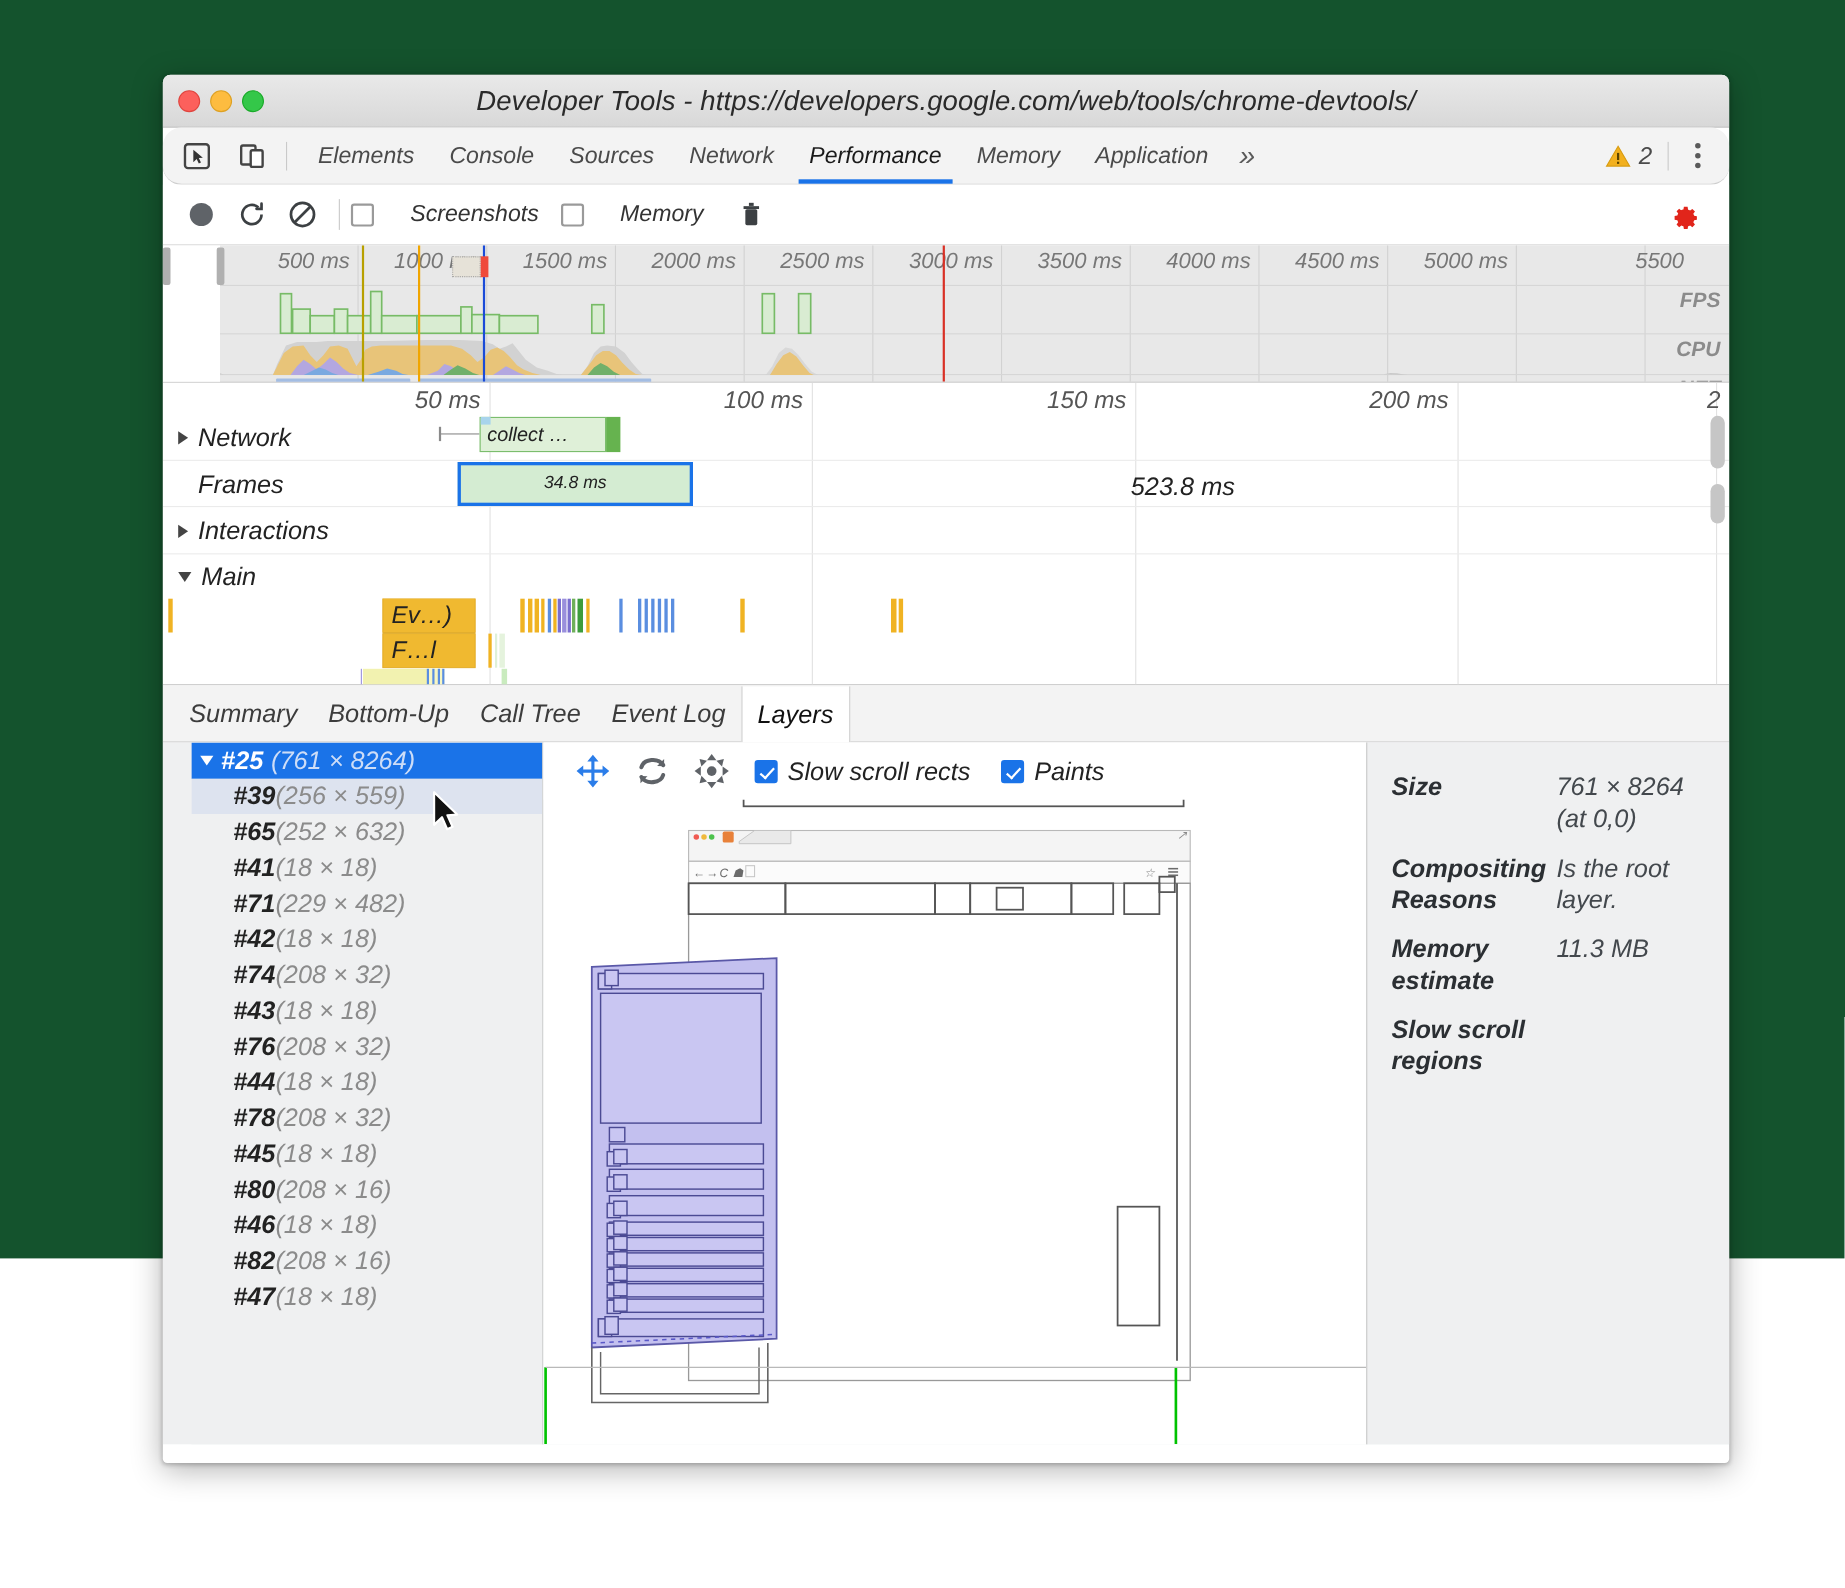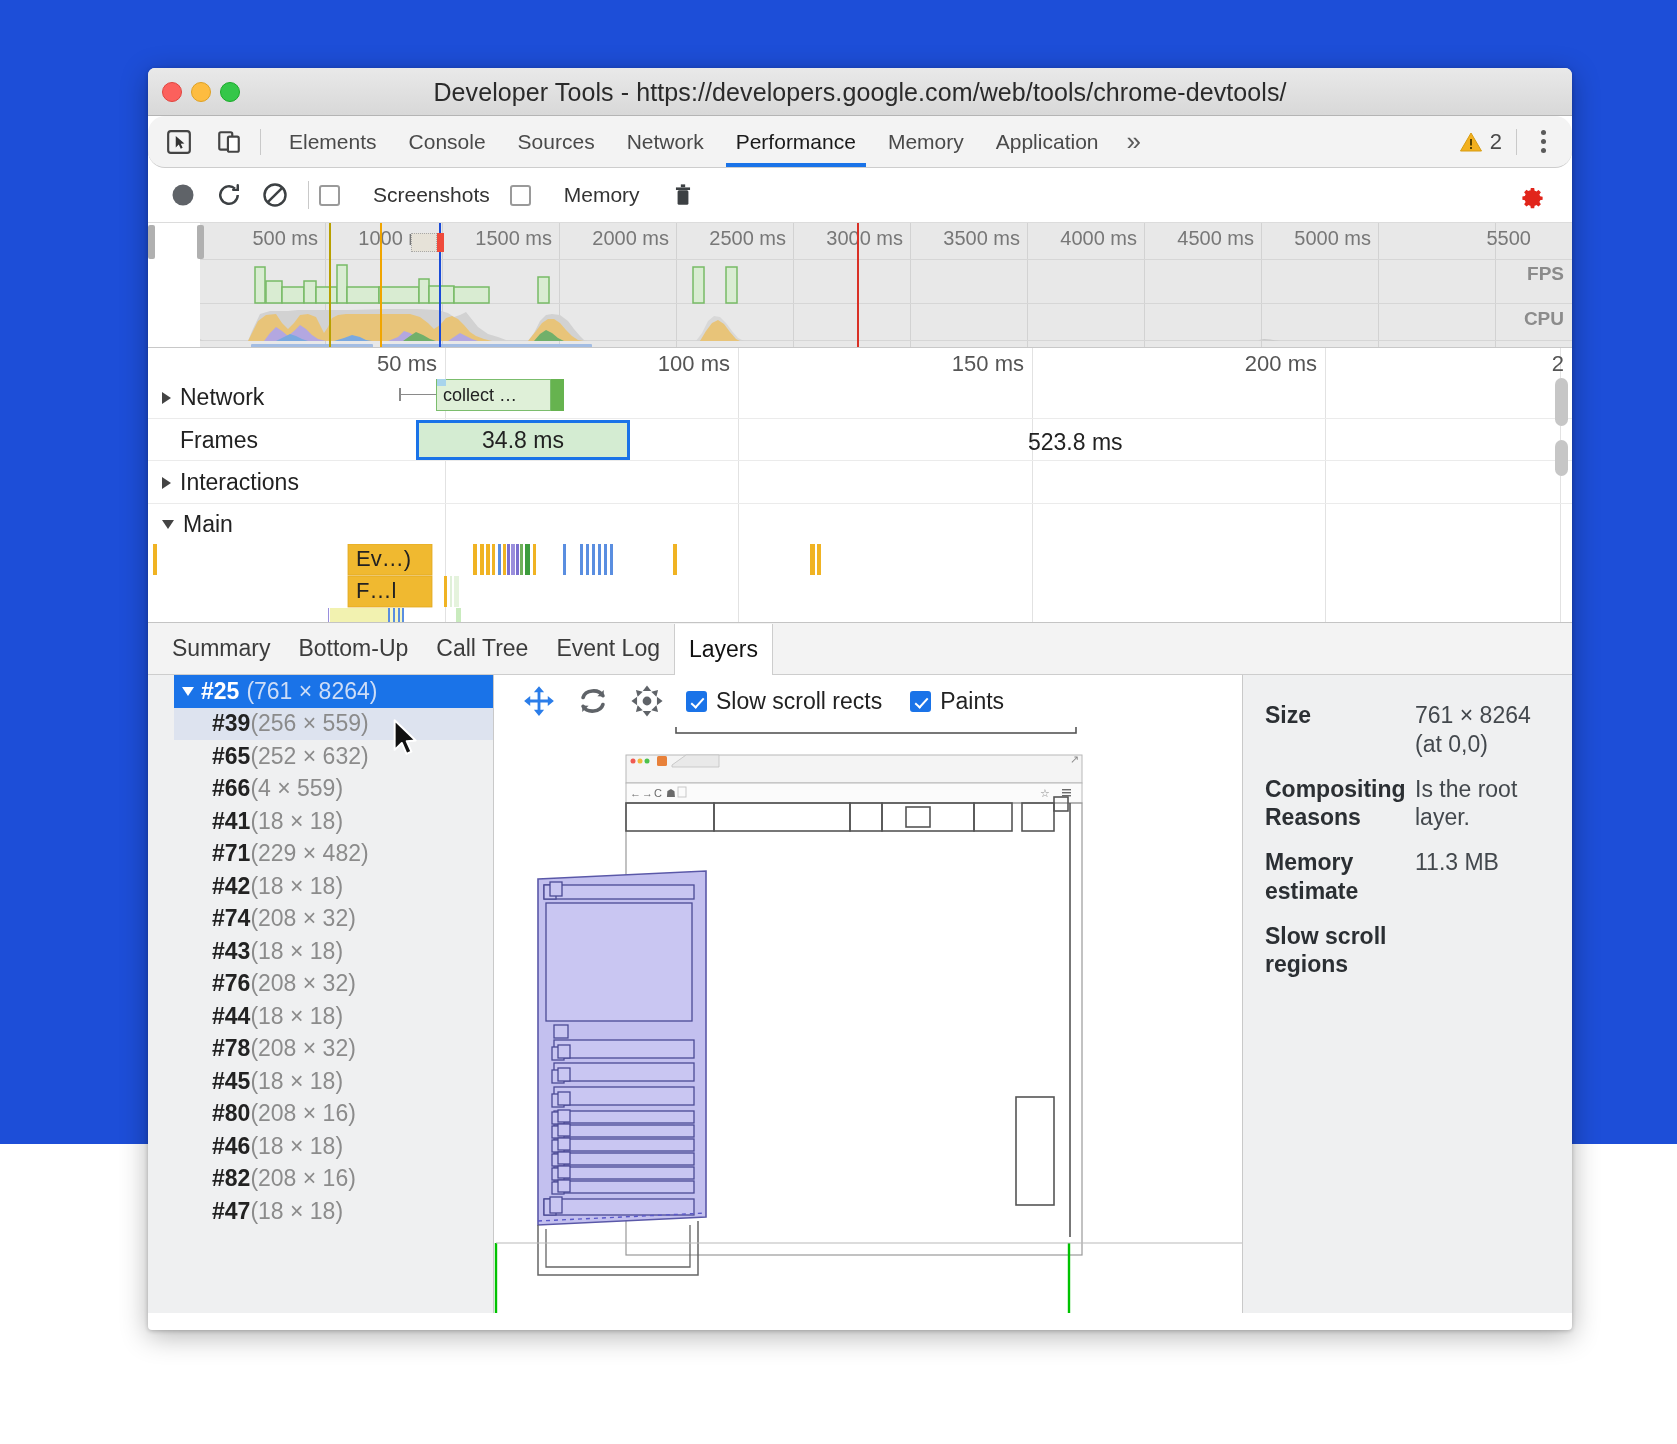--- a/index.html
+++ b/index.html
@@ -2,21 +2,21 @@
 <html><head>
 <meta charset="utf-8">
 <style>
   * { box-sizing: border-box; margin:0; padding:0; }
   html, body {
     width: 1677px; height: 1444px;
     background: #ffffff;
     font-family: "Liberation Sans", sans-serif;
     overflow: hidden;
   }
-  .page { position: relative; width: 1677px; height: 1144px; background:#1d4ed8; }
+  .page { position: relative; width: 1677px; height: 1144px; background:#14532d;font-style:italic; }
 
   
   .window {
     position: absolute;
     left: 148px; top: 68px;
     width: 1424px; height: 1262px;
     background: #fff;
     border-radius: 7px 7px 4px 4px;
     box-shadow: 0 6px 28px rgba(0,0,0,0.30), 0 1px 4px rgba(0,0,0,0.22);
     overflow: hidden;
@@ -141,21 +141,21 @@
   .netbar {
     position:absolute; background:#dff0d8; border:1px solid #7bbd6d;
     font-size:18px; color:#222; display:flex; align-items:center; padding-left:6px;
     overflow:hidden; white-space:nowrap;
   }
   .netwhisker { position:absolute; height:1px; background:#8a8a8a; }
   .netcap { position:absolute; width:2px; background:#8a8a8a; }
   .framebar {
     position:absolute; background:#d4ecd2; border:3px solid #1a73e8;
     display:flex; align-items:center; justify-content:center;
-    font-size:23px; color:#222;
+    font-size:16px; color:#222;
   }
   .framelabel { position:absolute; font-size:23px; color:#222; }
   .fl-scrollbar { position:absolute; right:4px; width:13px; border-radius:7px; background:#c6c6c6; }
 
   
   .drawertabs {
     position:relative; height:52px; background:#f3f3f3;
     border-bottom:1px solid #cdcdcd; display:flex; align-items:flex-end;
     padding-left:10px;
   }
@@ -507,24 +507,20 @@
         <span class="lid">#25</span>
         <span class="ldim">(761 × 8264)</span>
       </div>
       <div class="layerrow hover">
         <span class="lid">#39</span>
         <span class="ldim">(256 × 559)</span>
       </div>
       <div class="layerrow">
             <span class="lid">#65</span>
             <span class="ldim">(252 × 632)</span>
-          </div>
-      <div class="layerrow">
-            <span class="lid">#66</span>
-            <span class="ldim">(4 × 559)</span>
           </div>
       <div class="layerrow">
             <span class="lid">#41</span>
             <span class="ldim">(18 × 18)</span>
           </div>
       <div class="layerrow">
             <span class="lid">#71</span>
             <span class="ldim">(229 × 482)</span>
           </div>
       <div class="layerrow">

